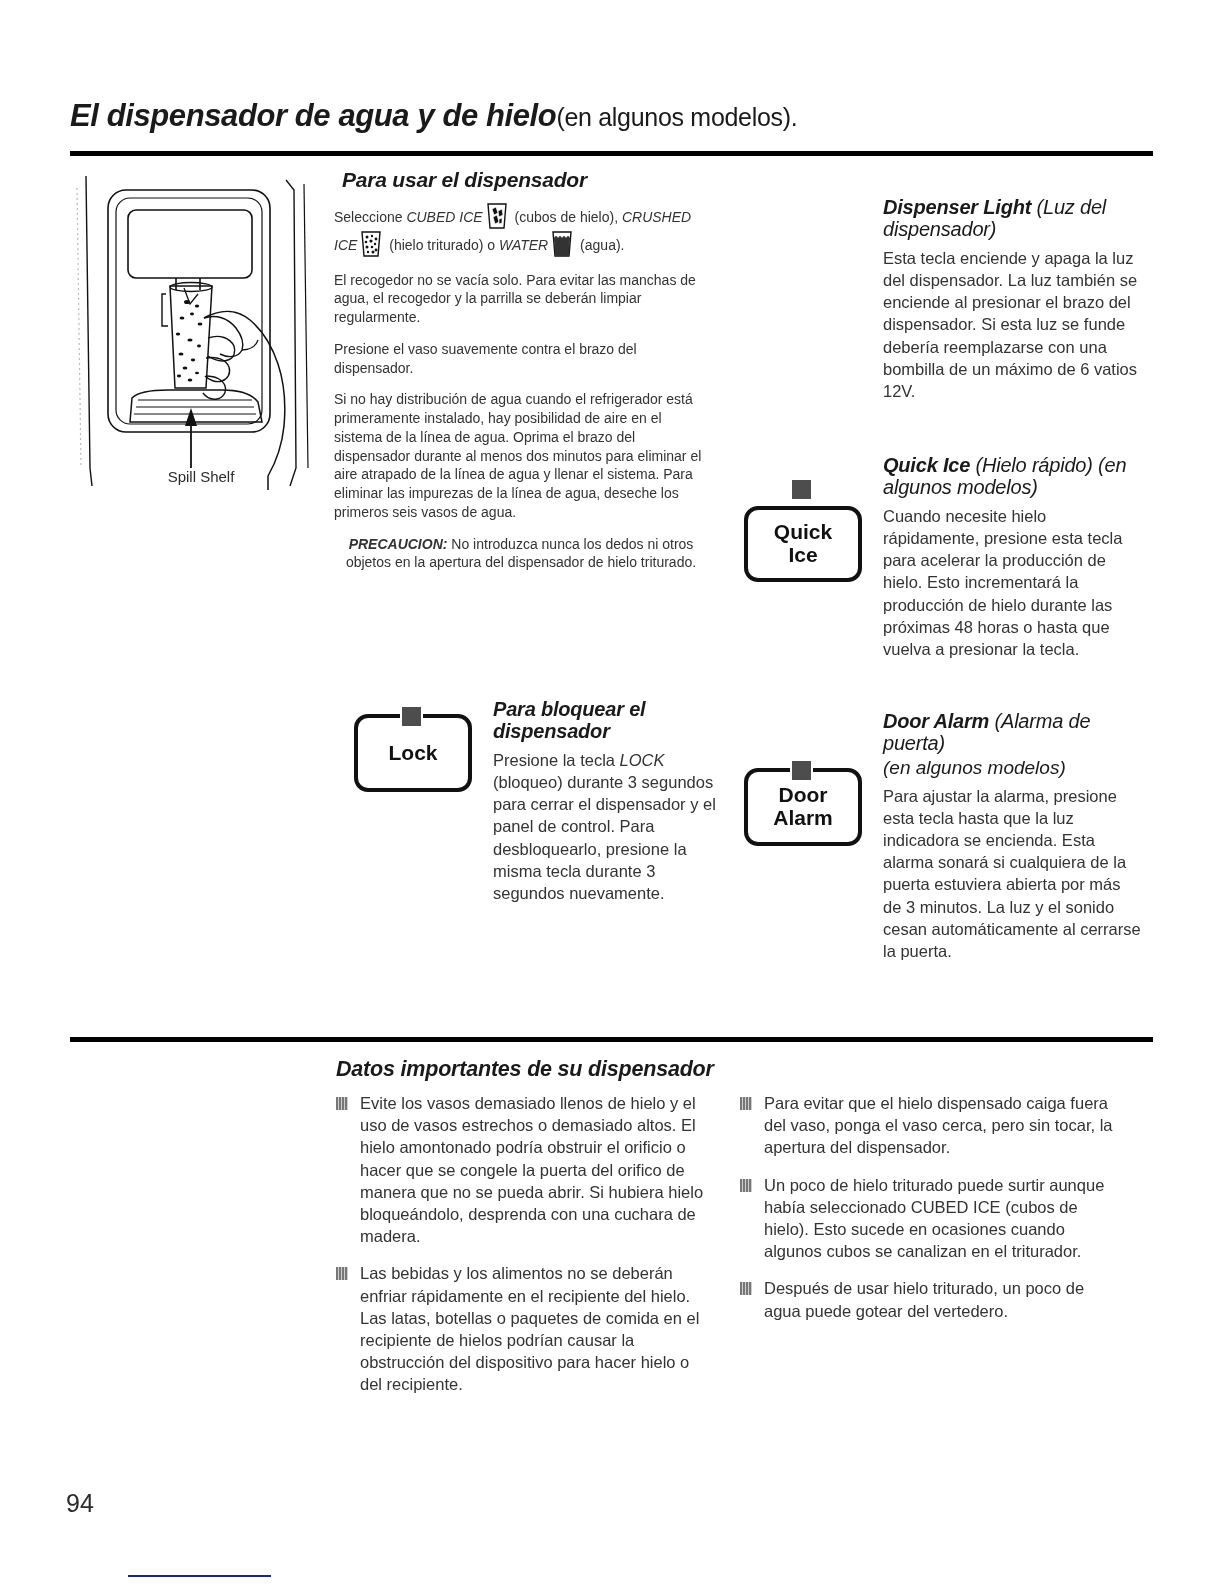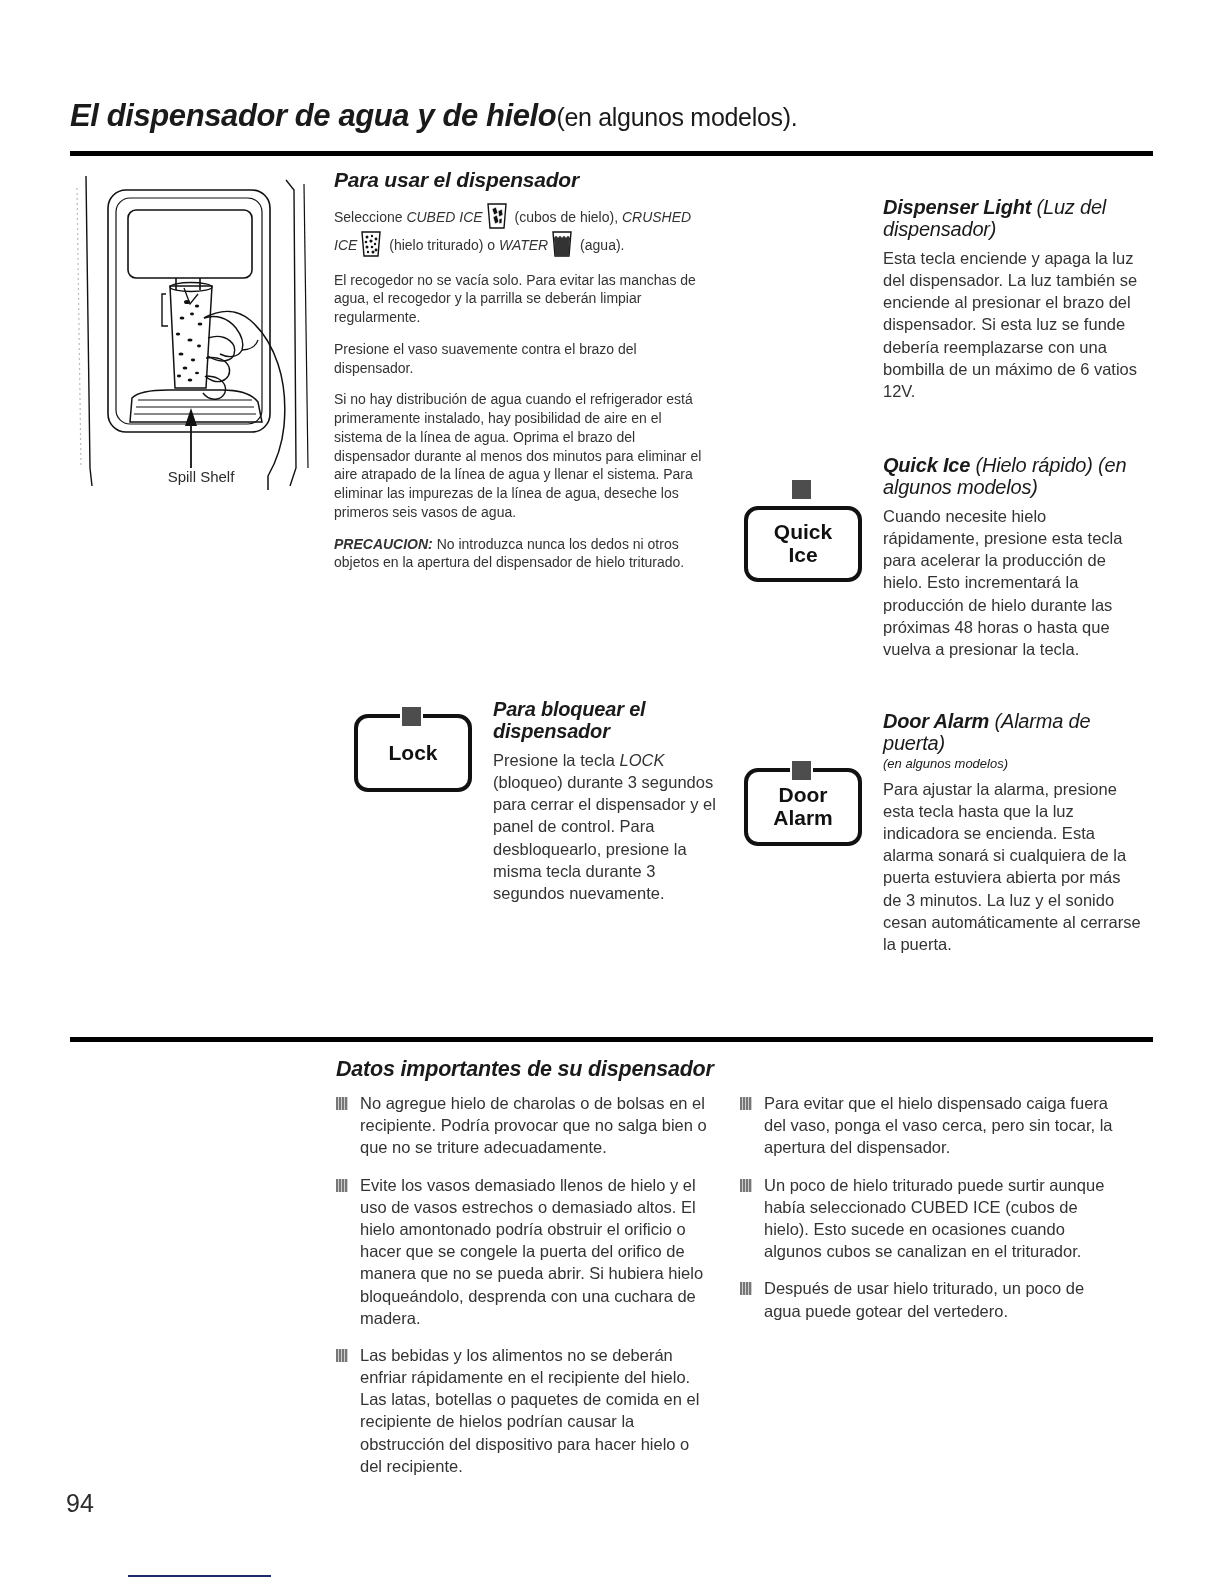--- a/index.html
+++ b/index.html
@@ -87,29 +87,29 @@
     color: #2b2b2b;
   }
 
   
   .sec-head {
     font-style: italic;
     font-weight: bold;
     font-size: 21px;
     letter-spacing: -0.2px;
     line-height: 1.12;
-    margin: 0 0 10px 0;
+    margin: 0 0 10px 8px;
   }
   .body-text {
     font-size: 14px;
     line-height: 1.34;
     color: #333;
     margin: 0 0 13px 0;
   }
-  .body-text:last-child { margin-bottom: 16px; }
+  .body-text:last-child { margin-bottom: 16px; text-align: center; }
   .ital { font-style: italic; }
   .bold-ital { font-style: italic; font-weight: bold; }
 
   
   .col-mid {
     position: absolute;
     left: 334px;
     top: 168px;
     width: 374px;
   }
@@ -222,21 +222,21 @@
     font-weight: bold;
     line-height: 1.12;
     margin: 0 0 6px 0;
     letter-spacing: -0.2px;
   }
   .feat-head .reg-ital {
     font-weight: normal;
     margin-top: 20px;
   }
   .feat-sub {
-    font-size: 13px;
+    font-size: 19px;
     font-style: italic;
     line-height: 1.15;
     margin: -4px 0 6px 0;
   }
   .feat-body {
     font-size: 16.5px;
     line-height: 1.345;
     color: #333;
     margin: 0;
   }
@@ -488,24 +488,20 @@
     </div>
   </div>
 
   <div class="rule-thick" id="rule-mid"></div>
 
   <div class="bottom-head">Datos importantes de su dispensador</div>
 
   <div class="bullets-left">
     <div class="bullet">
       <span class="marker"></span>
-      <span>No agregue hielo de charolas o de bolsas en el recipiente. Podría provocar que no salga bien o que no se triture adecuadamente.</span>
-    </div>
-    <div class="bullet">
-      <span class="marker"></span>
       <span>Evite los vasos demasiado llenos de hielo y el uso de vasos estrechos o demasiado altos. El hielo amontonado podría obstruir el orificio o hacer que se congele la puerta del orifico de manera que no se pueda abrir. Si hubiera hielo bloqueándolo, desprenda con una cuchara de madera.</span>
     </div>
     <div class="bullet">
       <span class="marker"></span>
       <span>Las bebidas y los alimentos no se deberán enfriar rápidamente en el recipiente del hielo. Las latas, botellas o paquetes de comida en el recipiente de hielos podrían causar la obstrucción del dispositivo para hacer hielo o del recipiente.</span>
     </div>
   </div>
 
   <div class="bullets-right">
     <div class="bullet">

